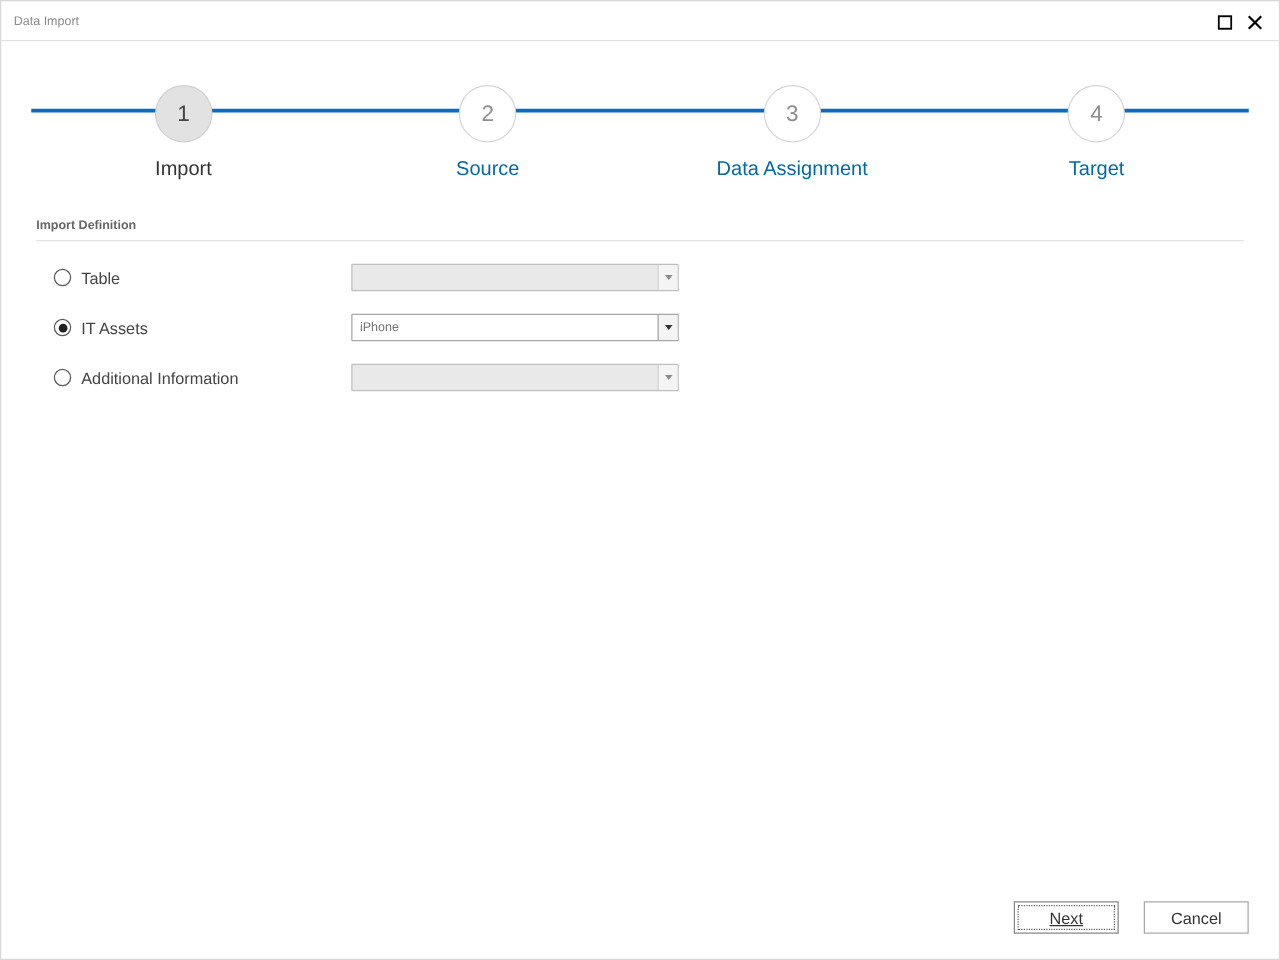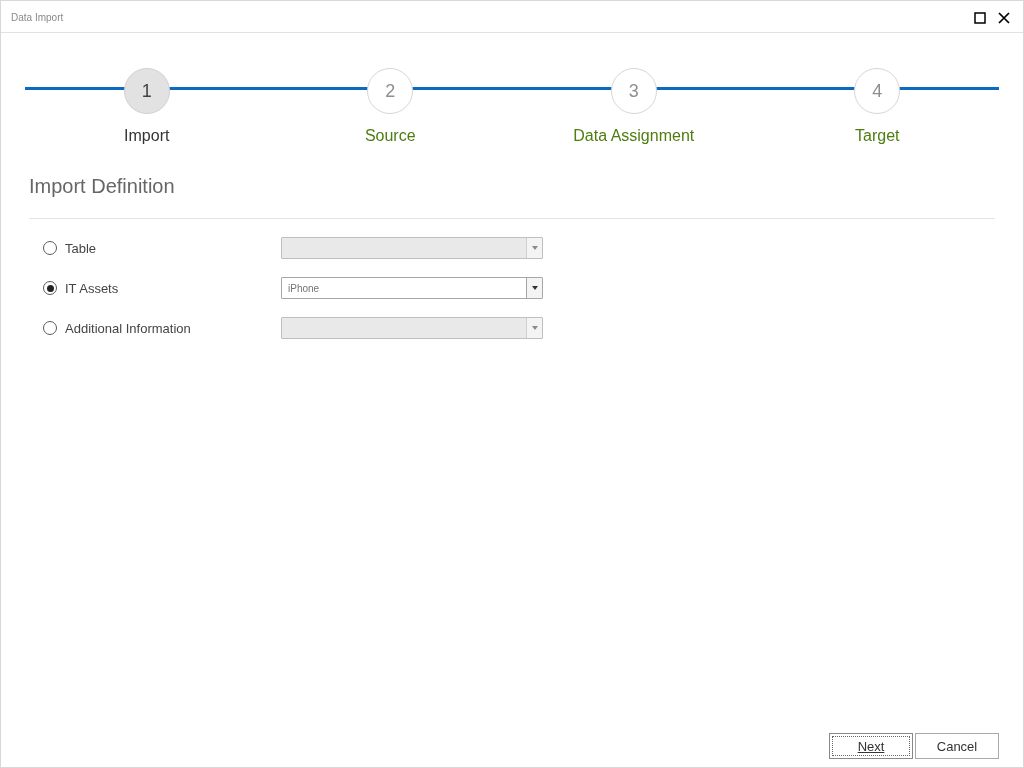--- a/index.html
+++ b/index.html
@@ -75,32 +75,33 @@
   .step-labels {
     display: flex;
     justify-content: space-between;
     margin-top: 8px;
     padding: 0 0 24px 0;
   }
   .step-label {
     width: 25%;
     text-align: center;
     font-size: 16px;
-    color: #4d7c0f;
+    color: #0369a1;
   }
   .step-label.active { color: #333; }
 
   
   .content { padding: 0 28px; }
   .section-title {
-    font-size: 20px;
+    font-size: 10px;
     color: #666;
-    padding-bottom: 20px;
+    padding-bottom: 6px;
     border-bottom: 1px solid #e4e4e4;
     margin-bottom: 18px;
+    font-weight: bold;
   }
   .form-row {
     display: flex;
     align-items: center;
     margin-bottom: 18px;
   }
   .radio-cell {
     display: flex;
     align-items: center;
     gap: 8px;
@@ -156,22 +157,22 @@
   }
   .combo.disabled .combo-btn { border-left-color:#cfcfcf; cursor:default; }
   .combo-btn .caret {
     width:0;height:0;border-left:3px solid transparent;border-right:3px solid transparent;border-top:4px solid #333;
   }
   .combo.disabled .combo-btn .caret { border-top-color:#8a8a8a; }
 
   
   .footer {
     position: absolute;
-    right: 24px; bottom: 8px;
-    display: flex; gap: 2px;
+    right: 24px; bottom: 20px;
+    display: flex; gap: 20px;
   }
   .btn {
     min-width: 84px;
     height: 26px;
     border: 1px solid #aaa;
     background: #fff;
     font-size: 13px;
     color: #333;
     display:flex; align-items:center; justify-content:center;
     cursor:pointer;

